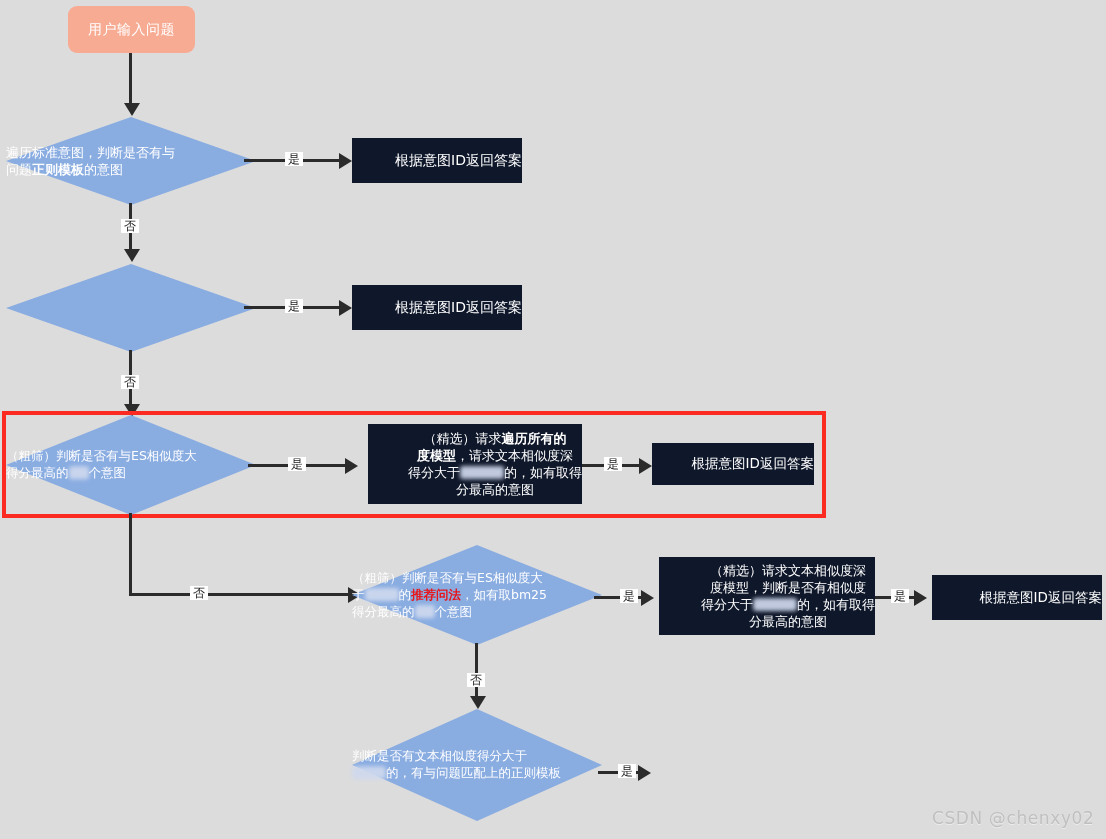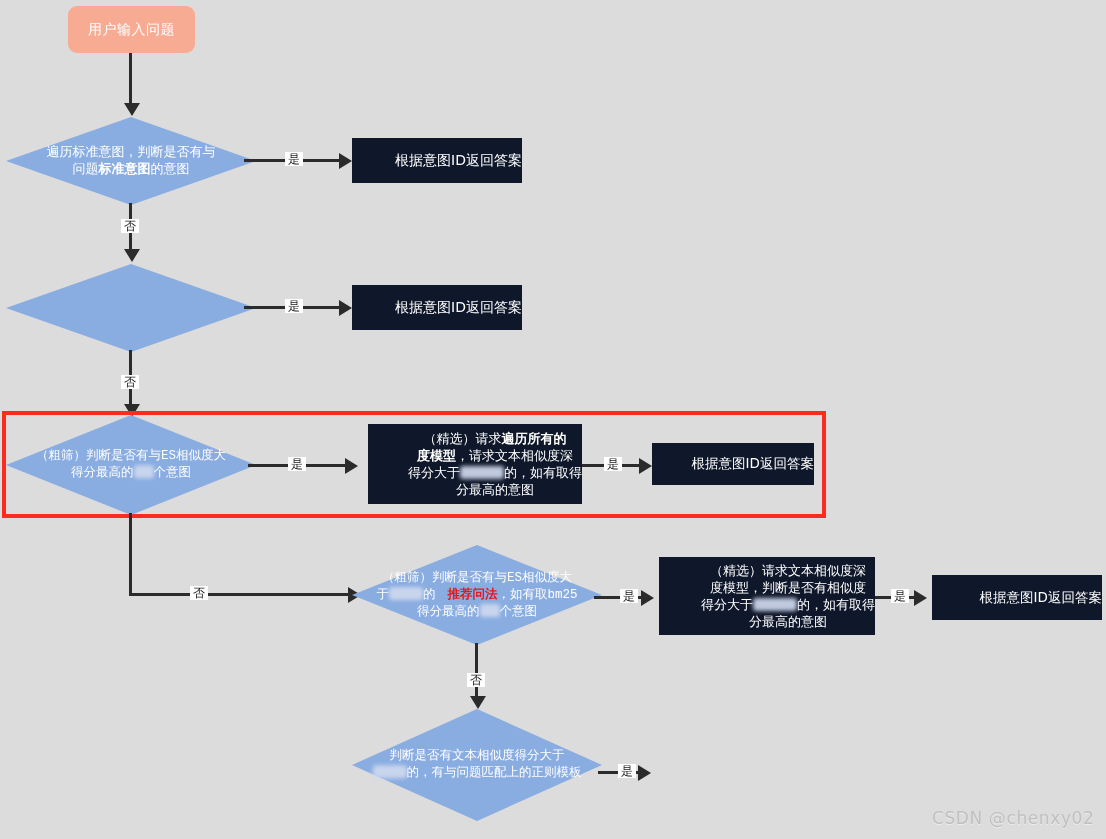--- a/index.html
+++ b/index.html
@@ -36,26 +36,25 @@
   .dec{display:block;}
   .dec .shape{
     position:absolute;left:0;top:0;width:100%;height:100%;
     background:#89ace1;
     -webkit-clip-path:polygon(50% 0,100% 50%,50% 100%,0 50%);
     clip-path:polygon(50% 0,100% 50%,50% 100%,0 50%);
   }
   .dec .txt{
     position:absolute;left:0;top:50%;width:100%;
     transform:translateY(-50%);
-    color:#ffffff;text-align:center;line-height:1.34;
+    color:#ffffff;text-align:left;line-height:1.34;
     pointer-events:none;
-    font-family:Liberation Mono, monospace;
   }
   .b{font-weight:bold;}
-  .red{color:#e8151b;font-weight:bold;padding-left:12px;}
+  .red{color:#e8151b;font-weight:bold;}
   
   .blur{
     display:inline-block;
     width:34px;height:13px;
     vertical-align:-2px;
     background:#cfd9ee;
     border-radius:3px;
     filter:blur(2.2px);
     opacity:.92;
   }
@@ -97,21 +96,21 @@
     <span>用户输入问题</span>
   </div>
 
   <div class="ln vl" style="left:129px;top:53px;height:52px;"></div>
   <div class="arw d" style="left:124px;top:103px;"></div>
 
   <div class="node dec" style="left:6px;top:117px;width:250px;height:88px;">
     <div class="shape"></div>
     <div class="txt" style="font-size:13px;">
       <div><span>遍历标准意图，判断是否有与</span></div>
-      <div><span>问题</span><span class="b">标准意图</span><span>的意图</span></div>
+      <div><span>问题</span><span class="b">正则模板</span><span>的意图</span></div>
     </div>
   </div>
 
   <div class="ln hl" style="left:244px;top:159px;width:103px;"></div>
   <div class="arw r" style="left:339px;top:153px;"></div>
   <div class="lbl" style="left:285px;top:152px;width:16px;">是</div>
 
   <div class="node proc" style="left:352px;top:138px;width:170px;height:45px;font-size:14px;">
     <span>根据意图ID返回答案</span>
   </div>

